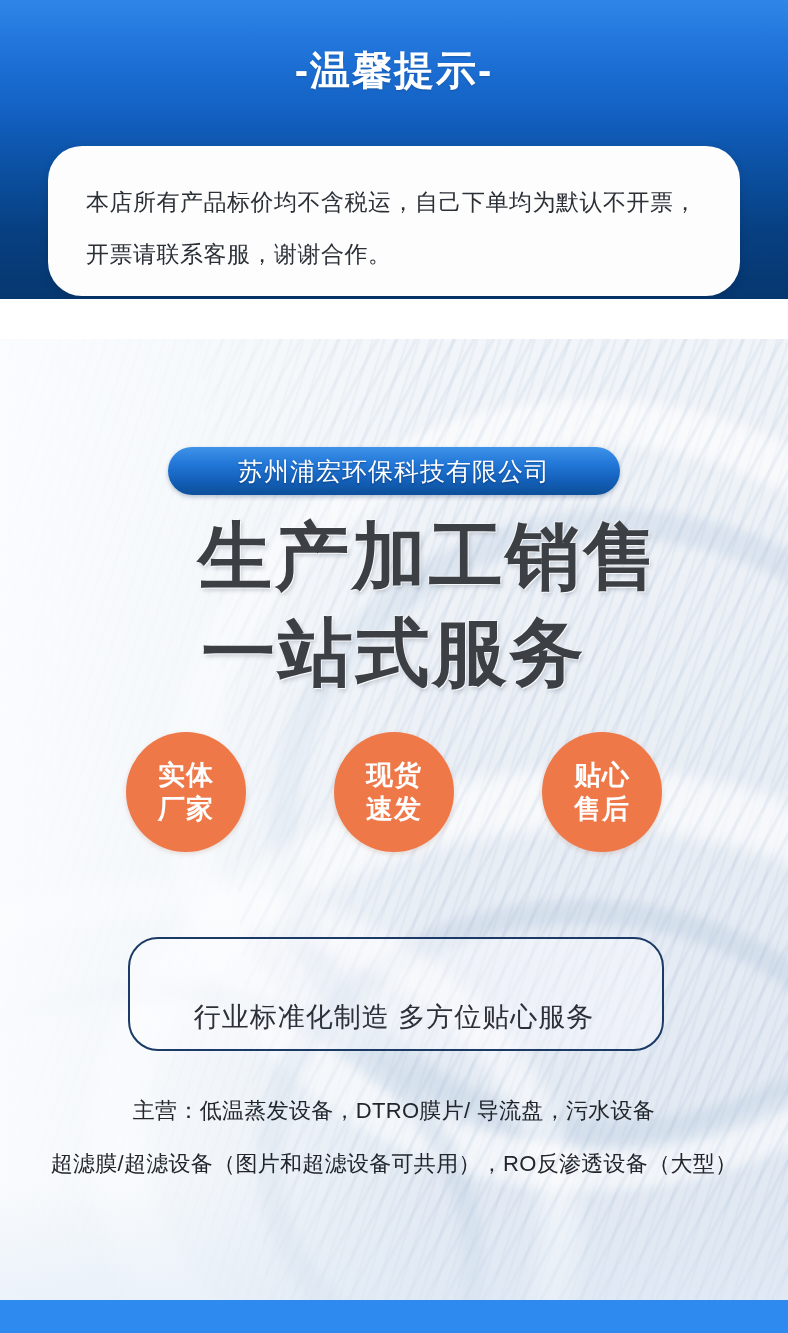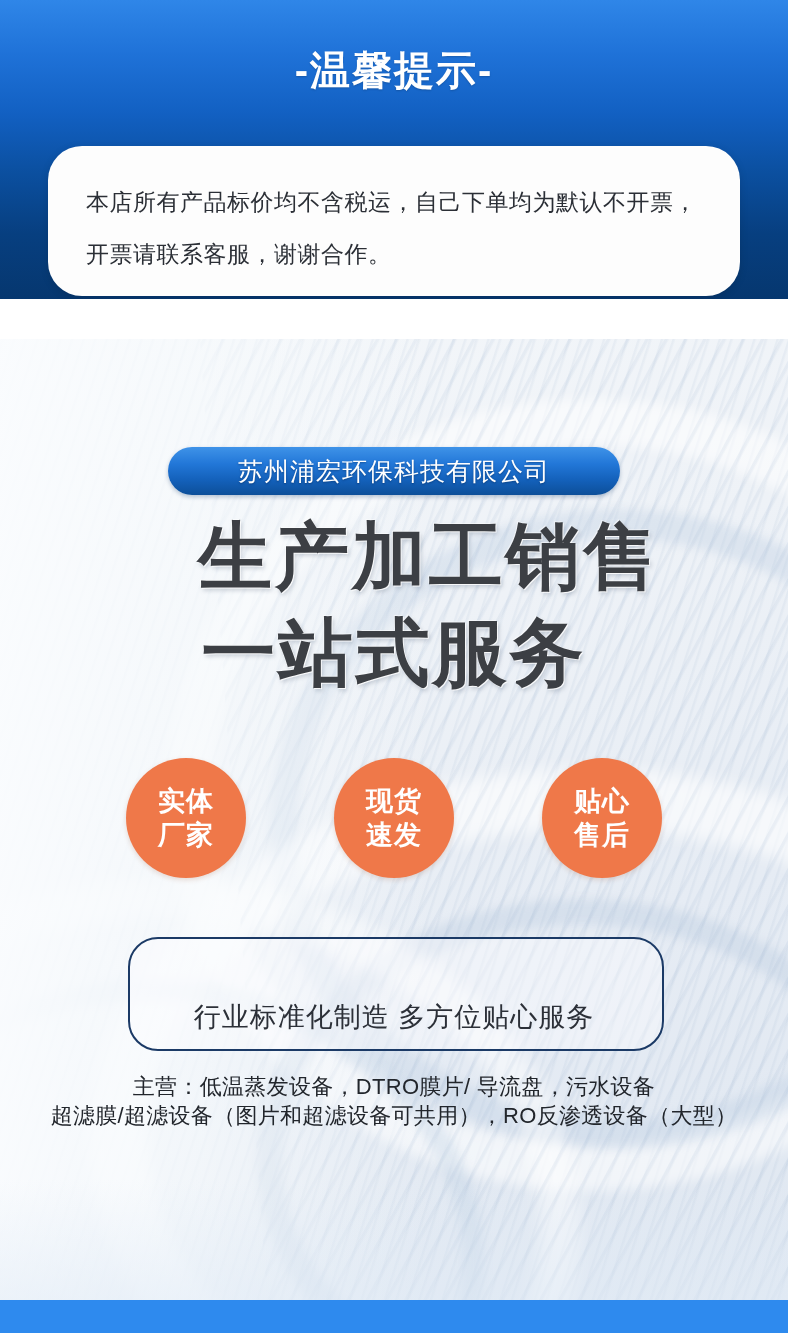--- a/index.html
+++ b/index.html
@@ -203,21 +203,21 @@
       -1px -1px 0 rgba(255,255,255,0.5),
       2px 3px 4px rgba(90,105,125,0.28);
   }
   .headline-1 { top: 514px; padding-left: 35px; }
   .headline-2 { top: 610px; }
 
   
   .circles {
     position: absolute;
     left: 126px;
-    top: 758px;
+    top: 732px;
     width: 536px;
     height: 120px;
     display: flex;
     justify-content: space-between;
   }
   .circle {
     width: 120px;
     height: 120px;
     border-radius: 50%;
     background: #ef7849;
@@ -283,21 +283,21 @@
     position: absolute;
     left: 20px;
     top: 1072px;
     width: 748px;
     text-align: center;
     color: #22262c;
     font-size: 22px;
     line-height: 29px;
     letter-spacing: 0.3px;
   }
-  .products div { white-space: nowrap; }
+  .products div { white-space: nowrap; margin-top: 24px; }
 
   
   .cta {
     position: absolute;
     left: 158px;
     top: 1153px;
     width: 472px;
     height: 57px;
     border-radius: 29px;
     background: #ef7849;

